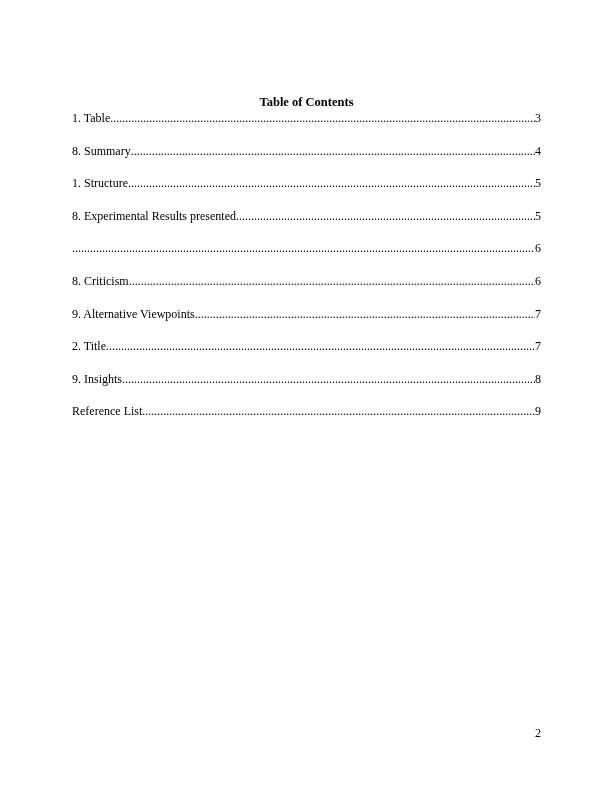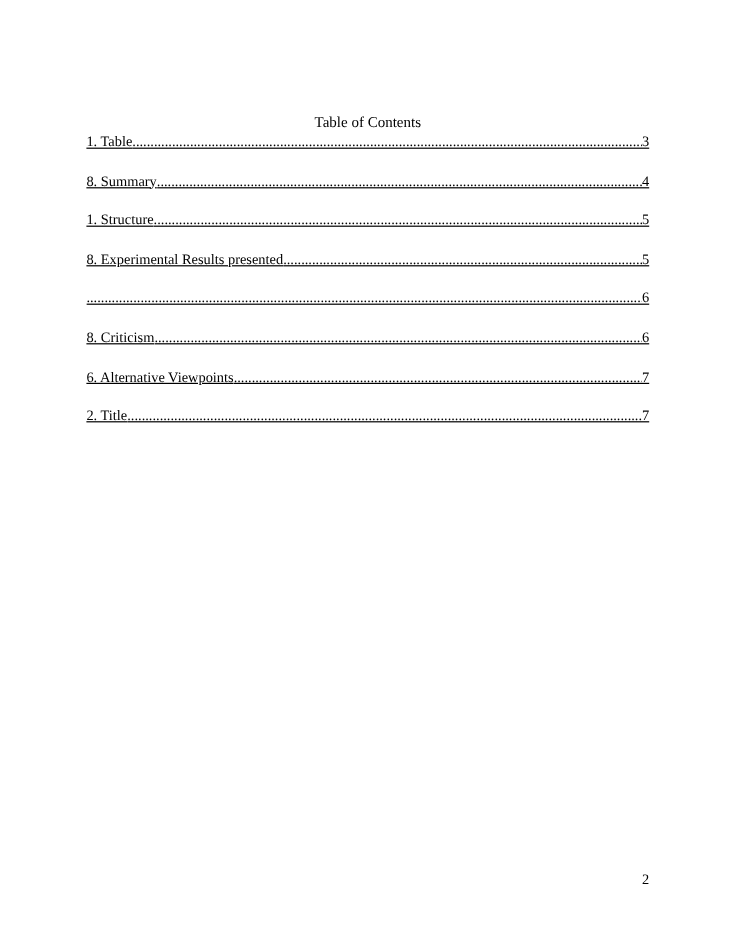--- a/index.html
+++ b/index.html
@@ -20,27 +20,26 @@
   }
   .content {
     position: absolute;
     left: 72px;
     right: 71px;
     top: 94px;
   }
   .doc-title {
     margin: 0;
     font-size: 12.5px;
-    font-weight: normal;
+    font-weight: bold;
     text-align: center;
     line-height: 16px;
   }
   .toc {
     margin-top: 1px;
-    text-decoration: underline;
   }
   .toc-entry {
     display: flex;
     align-items: baseline;
     height: 32.6px;
     line-height: 15px;
     white-space: nowrap;
   }
   .toc-label {
     flex: 0 0 auto;
@@ -95,25 +94,35 @@
         <div class="toc-entry">
           <span class="toc-leader"></span>
           <span class="toc-page">6</span>
         </div>
         <div class="toc-entry">
           <span class="toc-label">8. Criticism</span>
           <span class="toc-leader"></span>
           <span class="toc-page">6</span>
         </div>
         <div class="toc-entry">
-          <span class="toc-label">6. Alternative Viewpoints</span>
+          <span class="toc-label">9. Alternative Viewpoints</span>
           <span class="toc-leader"></span>
           <span class="toc-page">7</span>
         </div>
         <div class="toc-entry">
           <span class="toc-label">2. Title</span>
           <span class="toc-leader"></span>
           <span class="toc-page">7</span>
         </div>
+        <div class="toc-entry">
+          <span class="toc-label">9. Insights</span>
+          <span class="toc-leader"></span>
+          <span class="toc-page">8</span>
+        </div>
+        <div class="toc-entry">
+          <span class="toc-label">Reference List</span>
+          <span class="toc-leader"></span>
+          <span class="toc-page">9</span>
+        </div>
       </div>
   </div>
   <div class="footer-page-number">2</div>
 </div>
 
 </body></html>

